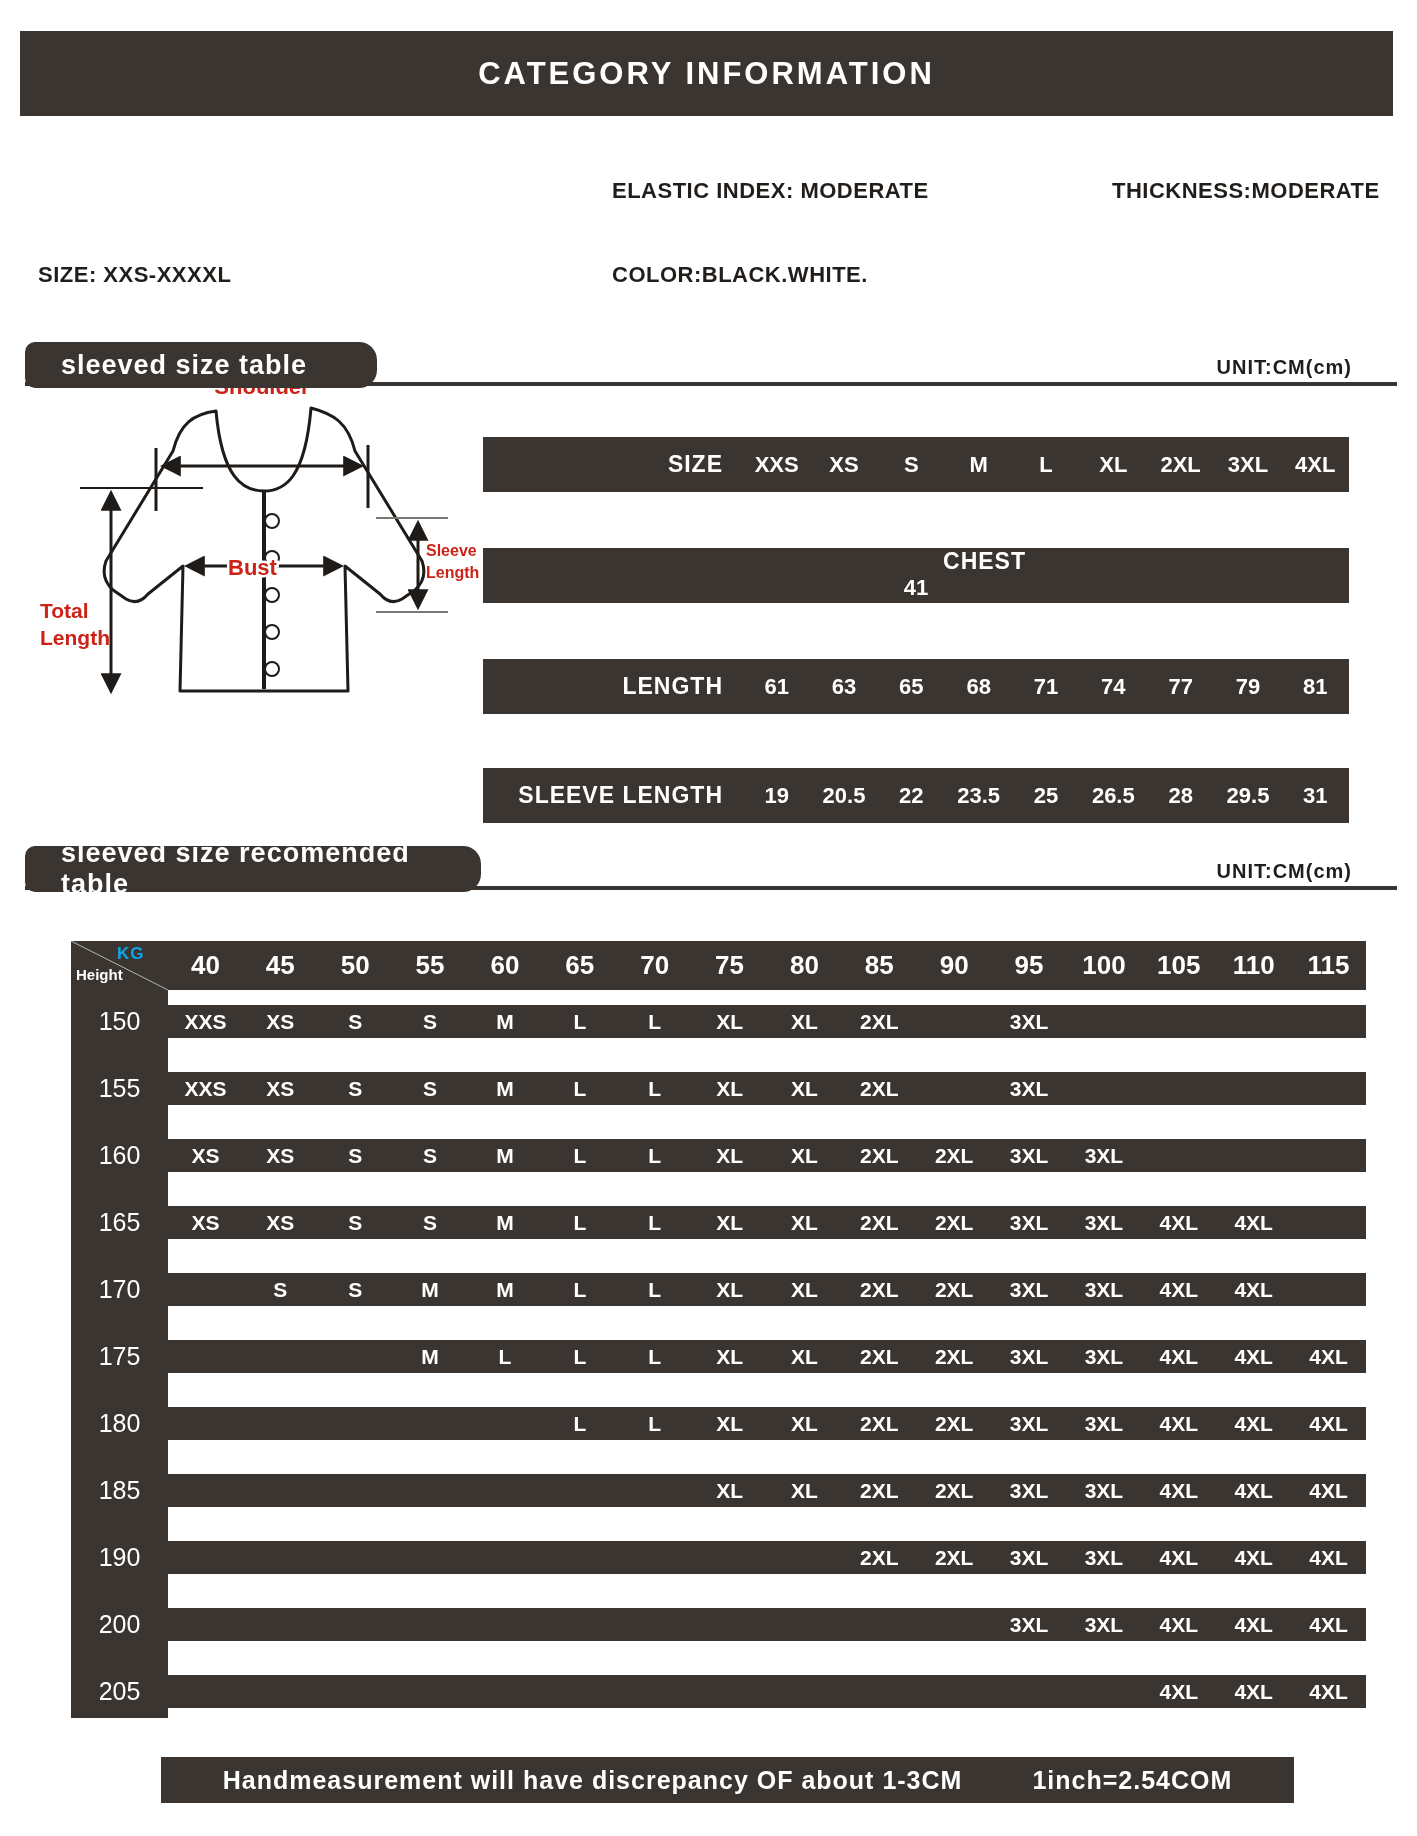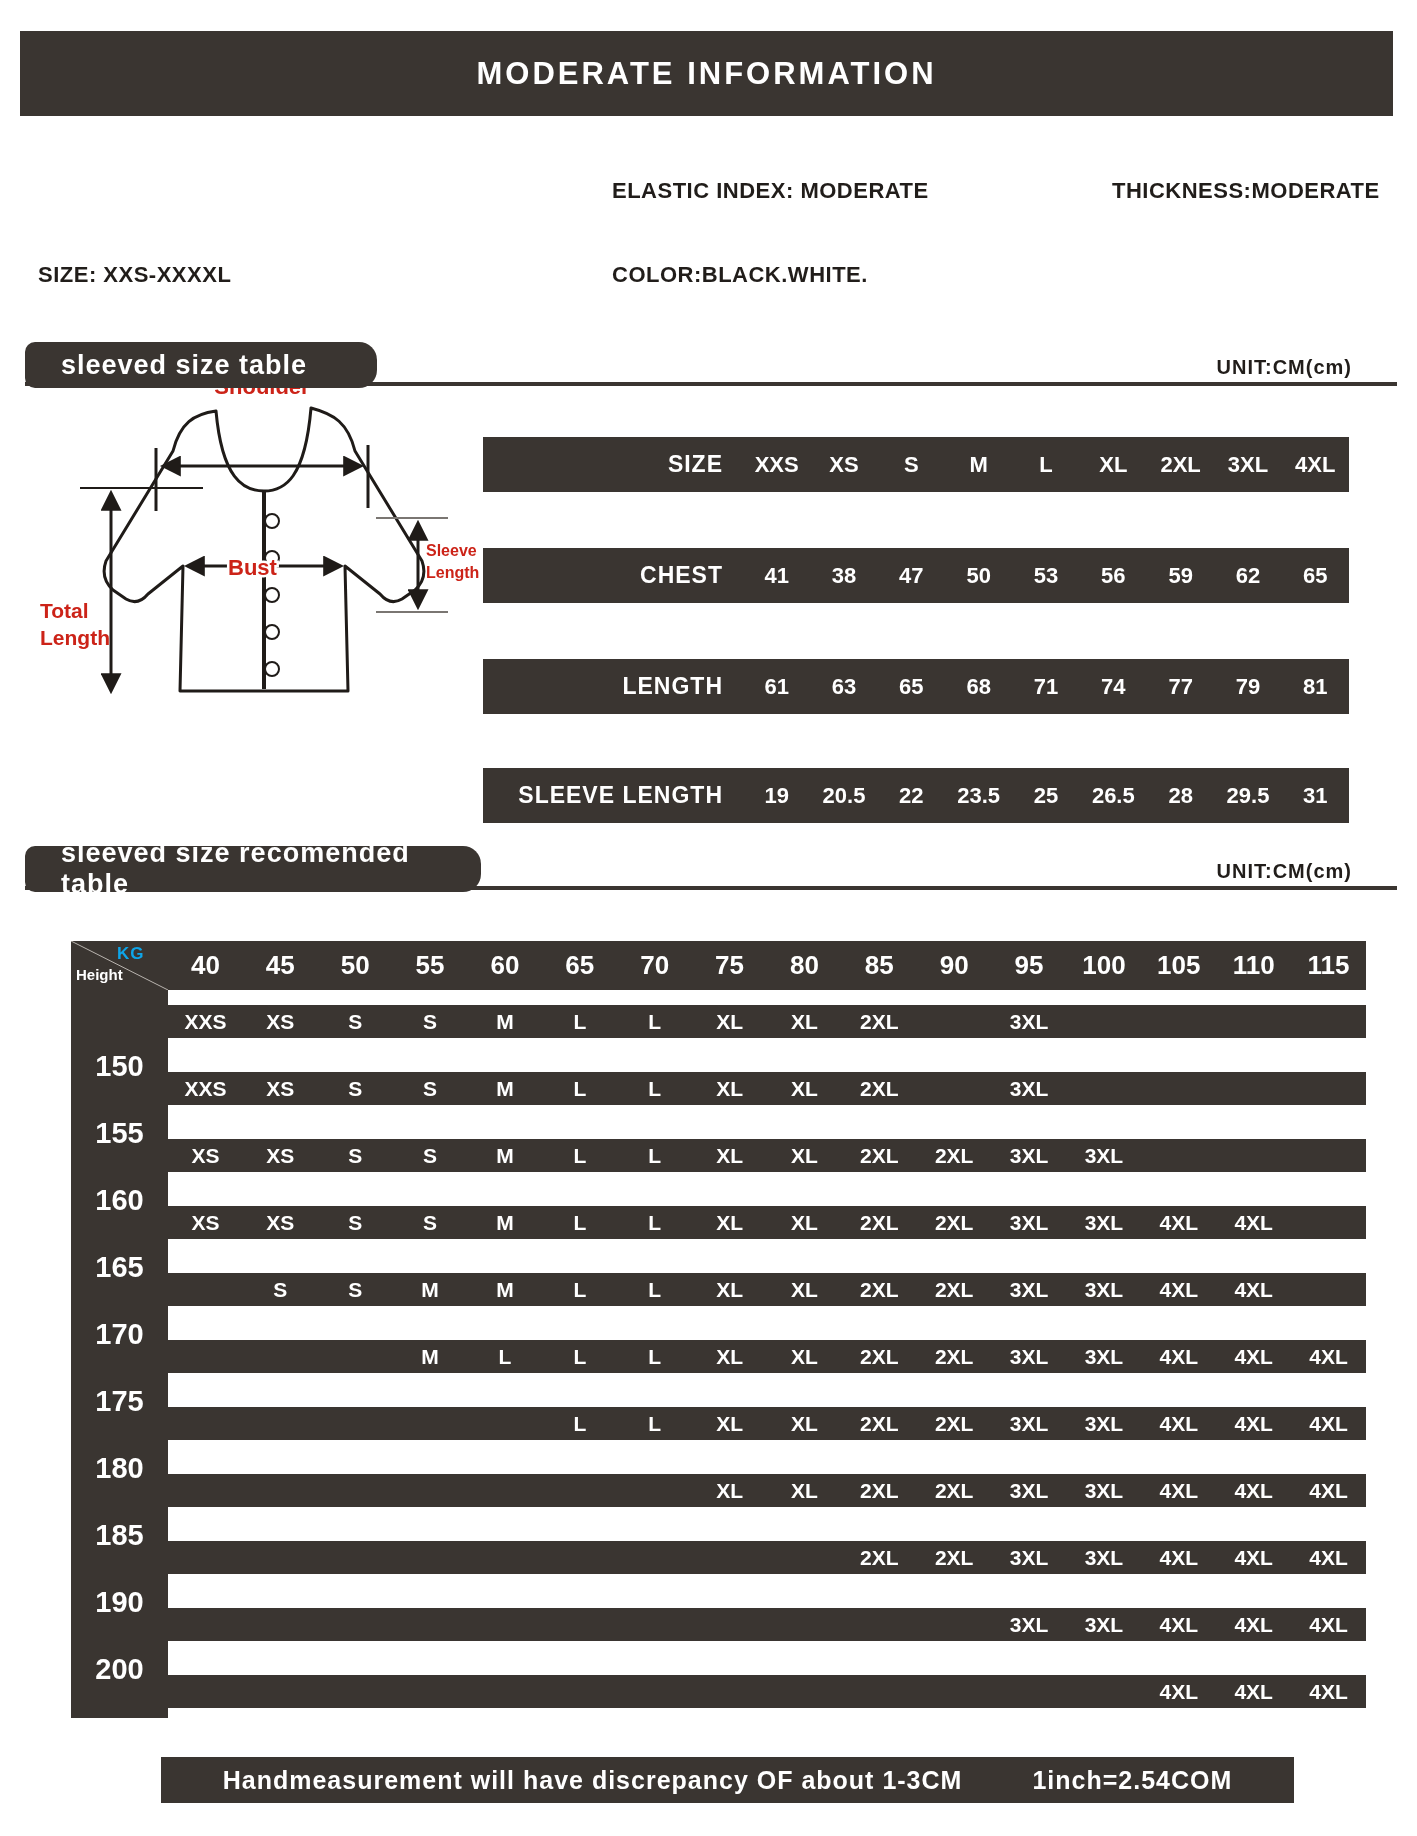--- a/index.html
+++ b/index.html
@@ -26,35 +26,35 @@
   .srow .val{flex:1;text-align:center;color:#fff;font-size:22px;font-weight:bold;}
   
   #rec-strip{position:absolute;left:71px;top:941px;width:97px;height:777px;}
   #rec-head{position:absolute;left:71px;top:941px;width:1295px;height:49px;}
   #corner-svg{position:absolute;left:0;top:0;}
   #corner-kg{position:absolute;left:46px;top:3px;color:#0ea5e9;font-size:17px;font-weight:bold;letter-spacing:1px;}
   #corner-height{position:absolute;left:5px;top:25px;color:#fff;font-size:15px;font-weight:bold;}
   #rec-weights{position:absolute;left:97px;top:0;width:1198px;height:49px;display:flex;align-items:center;}
   #rec-weights .w{flex:1;text-align:center;color:#fff;font-size:26px;font-weight:bold;}
   .rec-height{position:absolute;left:71px;width:97px;height:33px;display:flex;
-    align-items:center;justify-content:center;color:#fff;font-size:29px;font-weight:bold;margin-top:45px;}
+    align-items:center;justify-content:center;color:#fff;font-size:25px;font-weight:normal;}
   .rec-bar{position:absolute;left:168px;width:1198px;height:33px;display:flex;align-items:center;}
   .rec-bar .c{flex:1;text-align:center;color:#fff;font-size:21px;font-weight:bold;}
   
   #footer-bar{position:absolute;left:161px;top:1757px;width:1133px;height:46px;
     display:flex;align-items:center;justify-content:center;gap:70px;}
   #footer-bar span{color:#fff;font-size:25px;font-weight:bold;letter-spacing:1px;white-space:nowrap;}
 </style>
 </head>
 <body>
 
 <div id="page">
 
   <div id="header-bar" class="dark">
-    <div class="title">MODERATE INFORMATION</div>
+    <div class="title">CATEGORY INFORMATION</div>
   </div>
 
   <div class="info" style="left:612px;top:178px">ELASTIC INDEX: MODERATE</div>
   <div class="info" style="left:1112px;top:178px">THICKNESS:MODERATE</div>
   <div class="info" style="left:38px;top:262px">SIZE: XXS-XXXXL</div>
   <div class="info" style="left:612px;top:262px">COLOR:BLACK.WHITE.</div>
 
   <div class="tab dark" style="left:25px;top:342px;width:316px">
     <span>sleeved size table</span>
   </div>
@@ -106,21 +106,21 @@
         <div class="val">XXS</div>
         <div class="val">XS</div>
         <div class="val">S</div>
         <div class="val">M</div>
         <div class="val">L</div>
         <div class="val">XL</div>
         <div class="val">2XL</div>
         <div class="val">3XL</div>
         <div class="val">4XL</div>
       </div>
-      <div class="srow dark" style="top: 548px;">
+      <div class="srow dark" style="top: 548px; flex-direction: column;">
         <div class="lbl">CHEST</div>
         <div class="val">41</div>
         <div class="val">38</div>
         <div class="val">47</div>
         <div class="val">50</div>
         <div class="val">53</div>
         <div class="val">56</div>
         <div class="val">59</div>
         <div class="val">62</div>
         <div class="val">65</div>

